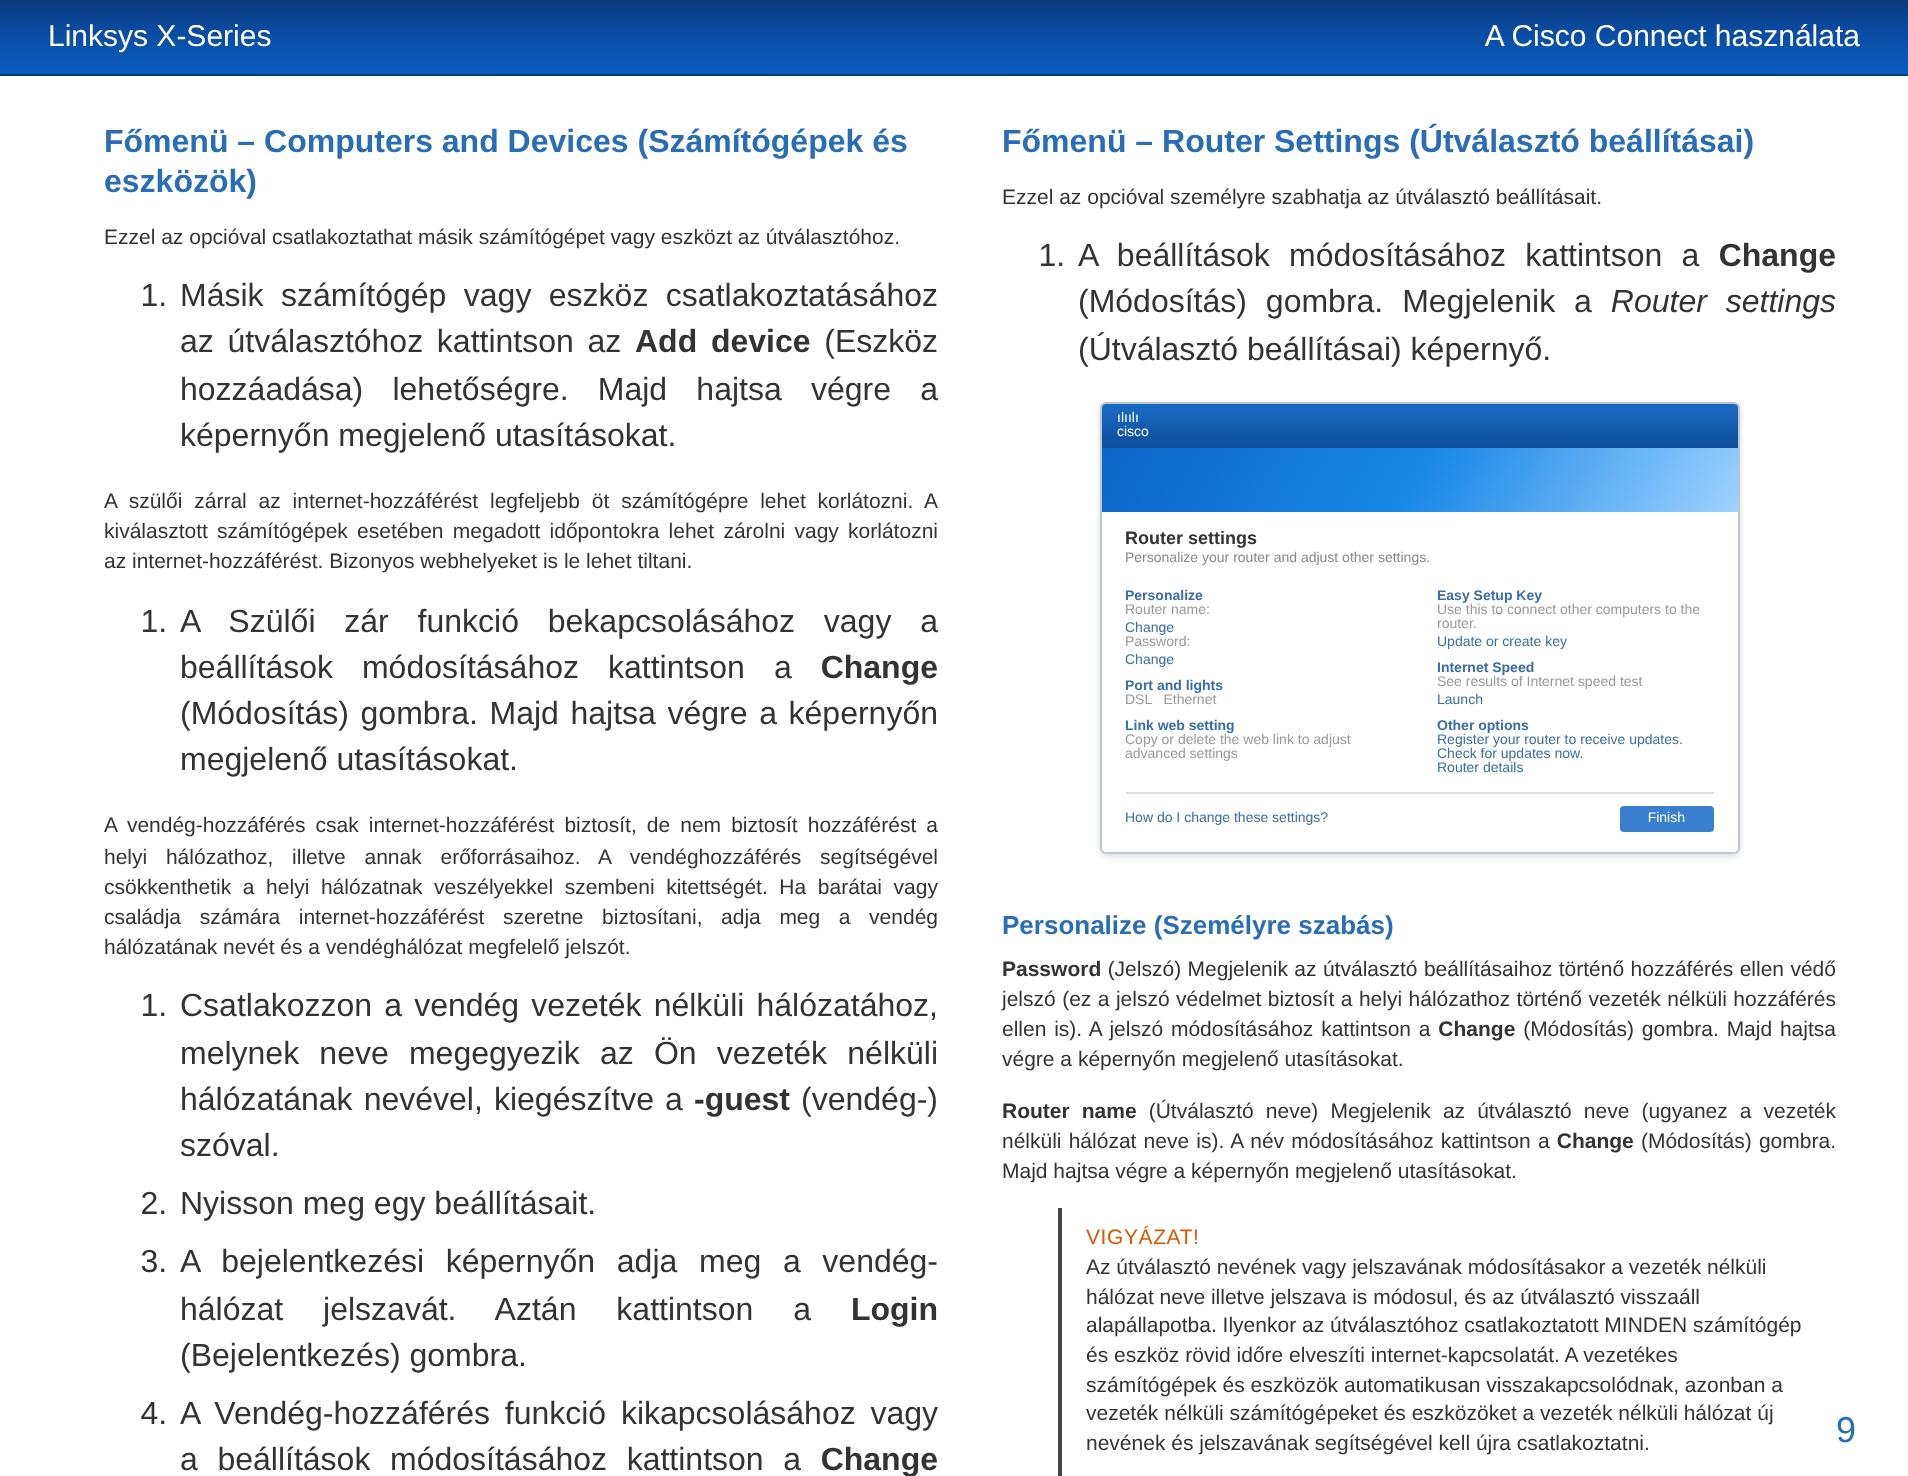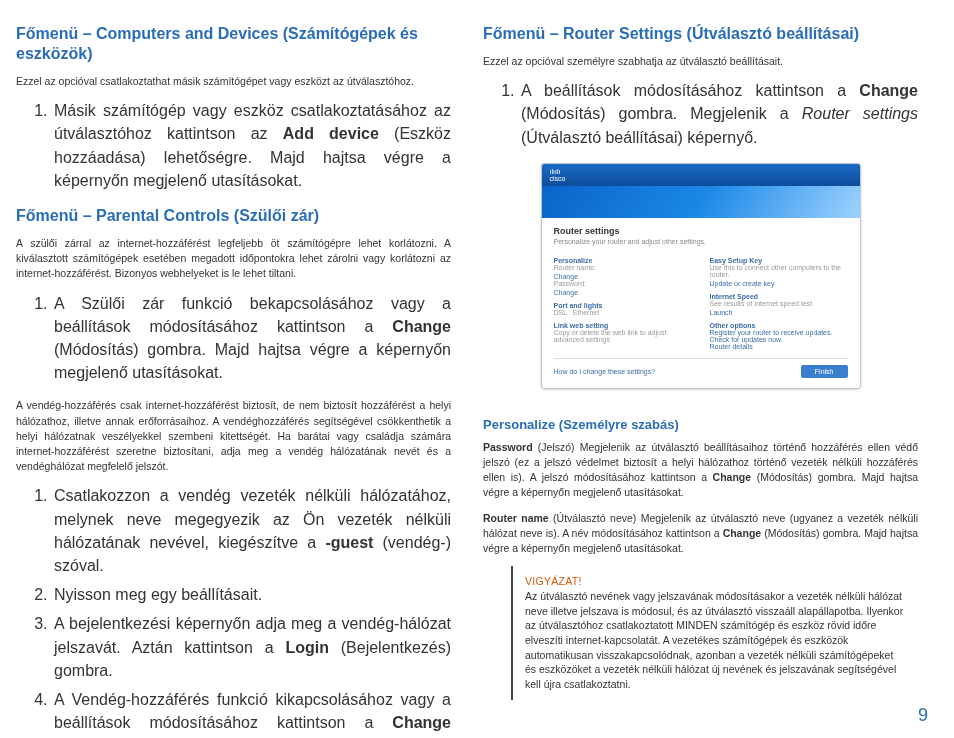--- a/index.html
+++ b/index.html
@@ -13,21 +13,21 @@
     display: flex;
     justify-content: space-between;
     align-items: center;
     padding: 0 24px;
     font-size: 15px;
     font-weight: 300;
   }
   .content {
     display: flex;
     gap: 32px;
-    padding: 24px 36px 12px 16px;
+    padding: 24px 36px 12px 52px;
     height: 678px;
   }
   .col { flex: 1; min-width: 0; }
   h2.sect {
     color: #2a6db7;
     font-size: 16px;
     font-weight: 600;
     margin-bottom: 10px;
     line-height: 1.25;
   }
@@ -93,31 +93,34 @@
   .mock-label { color:#3a6ea5; font-size:7px; font-weight:600; margin-top:4px; }
   .mock-val { color:#999; font-size:7px; margin-bottom:2px; }
   .mock-link { color:#3a6ea5; font-size:7px; }
   .mock-foot { border-top:1px solid #ddd; margin-top:8px; padding-top:6px; display:flex; justify-content:space-between; align-items:center;}
   .mock-btn { background:#3a7fcf; color:#fff; padding:3px 14px; border-radius:2px; font-size:7px; }
 </style>
 </head>
 <body>
 <div class="page">
 
+<div class="header-bar">
+  <span>Linksys X-Series</span>
+  <span>A Cisco Connect használata</span>
+</div>
 
 <div class="content">
 
   <div class="col">
     <h2 class="sect">Főmenü – Computers and Devices (Számítógépek és eszközök)</h2>
     <p class="body">Ezzel az opcióval csatlakoztathat másik számítógépet vagy eszközt az útválasztóhoz.</p>
     <ol class="steps">
       <li>Másik számítógép vagy eszköz csatlakoztatásához az útválasztóhoz kattintson az <b>Add device</b> (Eszköz hozzáadása) lehetőségre. Majd hajtsa végre a képernyőn megjelenő utasításokat.</li>
     </ol>
 
-    <h2 class="sect">Főmenü – Parental Controls (Szülői zár)</h2>
     <p class="body">A szülői zárral az internet-hozzáférést legfeljebb öt számítógépre lehet korlátozni. A kiválasztott számítógépek esetében megadott időpontokra lehet zárolni vagy korlátozni az internet-hozzáférést. Bizonyos webhelyeket is le lehet tiltani.</p>
     <ol class="steps">
       <li>A Szülői zár funkció bekapcsolásához vagy a beállítások módosításához kattintson a <b>Change</b> (Módosítás) gombra. Majd hajtsa végre a képernyőn megjelenő utasításokat.</li>
     </ol>
 
     <p class="body">A vendég-hozzáférés csak internet-hozzáférést biztosít, de nem biztosít hozzáférést a helyi hálózathoz, illetve annak erőforrásaihoz. A vendéghozzáférés segítségével csökkenthetik a helyi hálózatnak veszélyekkel szembeni kitettségét. Ha barátai vagy családja számára internet-hozzáférést szeretne biztosítani, adja meg a vendég hálózatának nevét és a vendéghálózat megfelelő jelszót.</p>
     <ol class="steps">
       <li>Csatlakozzon a vendég vezeték nélküli hálózatához, melynek neve megegyezik az Ön vezeték nélküli hálózatának nevével, kiegészítve a <b>-guest</b> (vendég-) szóval.</li>
       <li>Nyisson meg egy beállításait.</li>
       <li>A bejelentkezési képernyőn adja meg a vendég-hálózat jelszavát. Aztán kattintson a <b>Login</b> (Bejelentkezés) gombra.</li>

